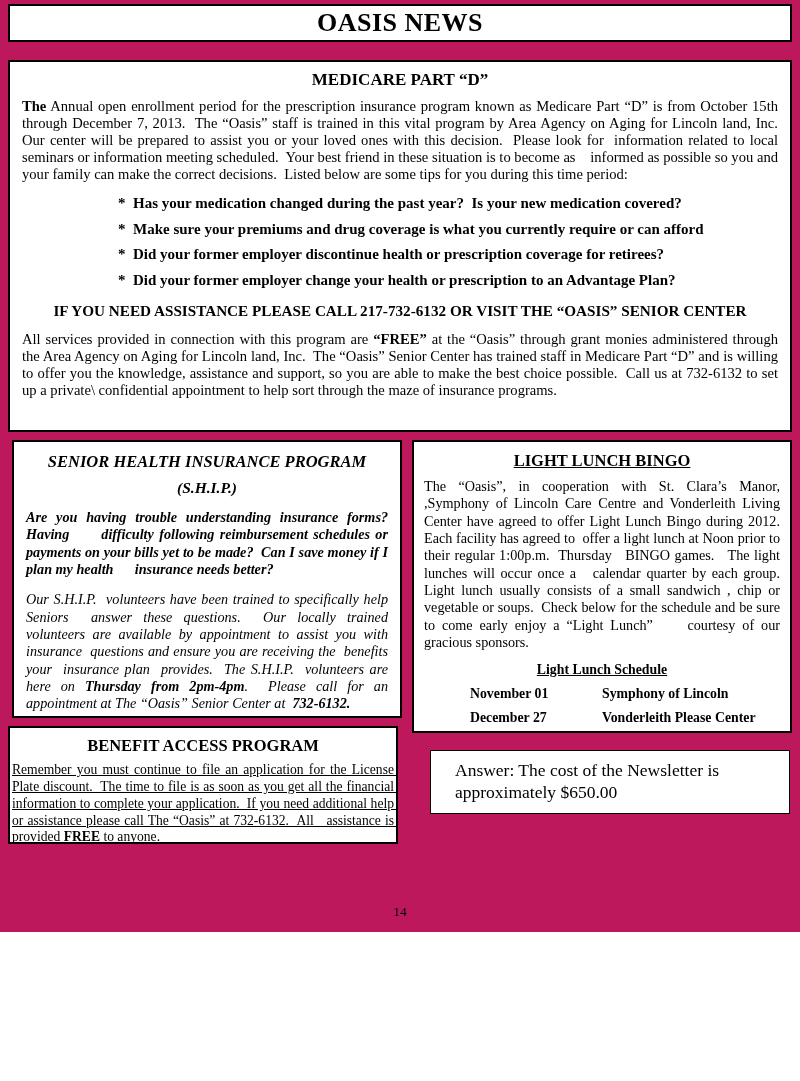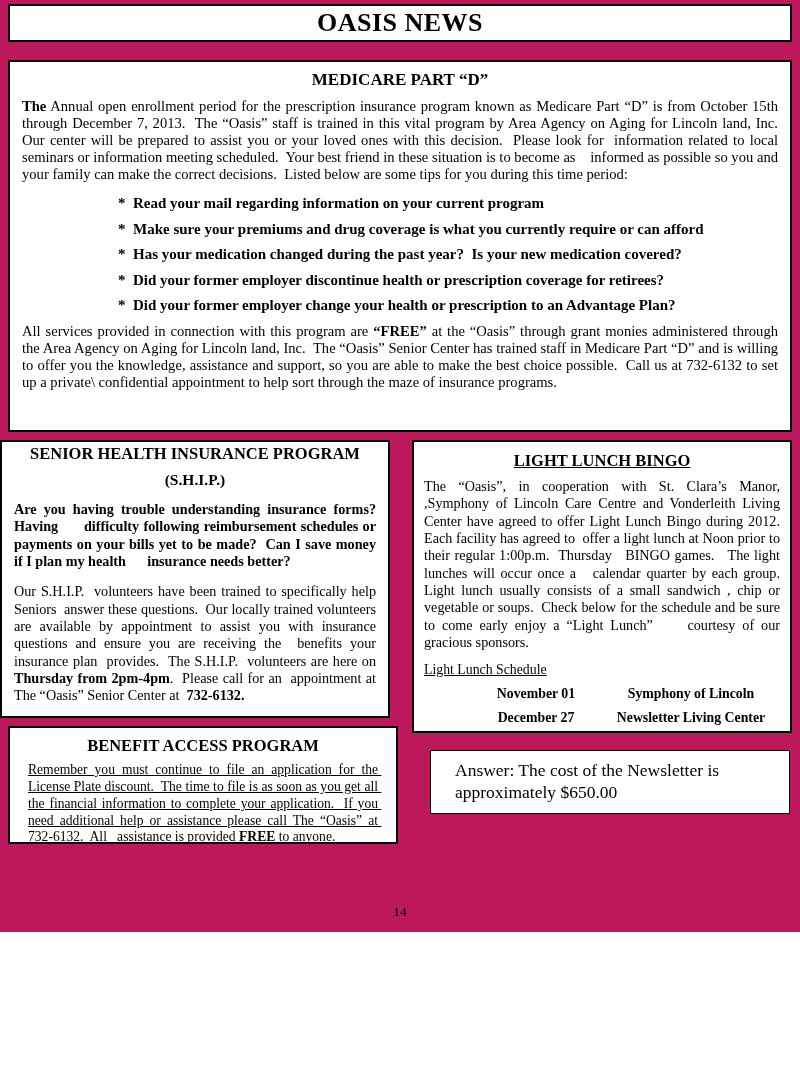--- a/index.html
+++ b/index.html
@@ -26,32 +26,32 @@
   .assist-line { text-align: center; font-weight: bold; font-size: 15.2px; margin: 13px 0 11px; }
   .b { font-weight: bold; }
 
   
   .section-title { text-align: center; font-size: 16.5px; font-weight: bold; }
   .section-subtitle { text-align: center; font-size: 15.5px; font-weight: bold; margin: 7px 0 12px; }
   .underline { text-decoration: underline; }
   .col-text { font-size: 14.2px; line-height: 1.22; text-align: justify; white-space: pre-wrap; }
   .col-text.sm { font-size: 13.6px; line-height: 1.24; text-decoration: underline; }
 
-  .ship-box { left: 0; top: 440px; width: 390px; height: 278px; padding: 2px 12px; }
+  .ship-box { left: 12px; top: 440px; width: 390px; height: 278px; padding: 10px 12px; font-style: italic; }
   .ship-questions { margin-bottom: 13px; }
 
   .bingo-box { left: 412px; top: 440px; width: 380px; height: 293px; padding: 9px 10px 10px; }
   .bingo-box .section-title { margin-bottom: 7px; }
   .schedule { margin-top: 11px; }
-  .schedule-title { font-size: 13.8px; font-weight: normal; text-decoration: underline; }
-  .schedule-row { display: flex; font-weight: bold; font-size: 13.8px; margin-top: 8px; text-align: center; }
+  .schedule-title { text-align: center; font-size: 13.8px; font-weight: bold; text-decoration: underline; }
+  .schedule-row { display: flex; font-weight: bold; font-size: 13.8px; margin-top: 8px; }
   .sched-date { margin-left: 46px; width: 132px; flex: 0 0 auto; }
   .sched-host { flex: 1; }
 
-  .benefit-box { left: 8px; top: 726px; width: 390px; height: 118px; padding: 8px 18px; }
+  .benefit-box { left: 8px; top: 726px; width: 390px; height: 118px; padding: 8px 2px; }
   .benefit-box .section-title { margin-bottom: 6px; }
 
   .answer-box { left: 430px; top: 750px; width: 360px; height: 64px;
     border-width: 1.5px; padding: 9px 24px; }
   .answer-text { font-size: 17.5px; line-height: 1.25; }
 
   .page-number { position: absolute; left: 0; right: 0; bottom: 12px;
     text-align: center; font-size: 13.5px; }
 </style>
 </head>
@@ -60,26 +60,26 @@
 <div class="page">
 
   <header class="box header-box">
     <h1 class="masthead-title">OASIS NEWS</h1>
   </header>
 
   <section class="box medicare-box">
     <h2 class="section-title-lg">MEDICARE PART “D”</h2>
     <p class="body-text"><span class="b">The</span><span> Annual open enrollment period for the prescription insurance program known as Medicare Part “D” is from October 15th through December 7, 2013.  The “Oasis” staff is trained in this vital program by Area Agency on Aging for Lincoln land, Inc.   Our center will be prepared to assist you or your loved ones with this decision.  Please look for  information related to local seminars or information meeting scheduled.  Your best friend in these situation is to become as    informed as possible so you and your family can make the correct decisions.  Listed below are some tips for you during this time period:</span></p>
     <ul class="bullets">
-      <li class="bullet">*  Read your mail regarding information on your current program</li>
+      <li class="bullet">*  Has your medication changed during the past year?  Is your new medication covered?</li>
       <li class="bullet">*  Make sure your premiums and drug coverage is what you currently require or can afford</li>
-      <li class="bullet">*  Has your medication changed during the past year?  Is your new medication covered?</li>
       <li class="bullet">*  Did your former employer discontinue health or prescription coverage for retirees?</li>
       <li class="bullet">*  Did your former employer change your health or prescription to an Advantage Plan?</li>
     </ul>
+    <p class="assist-line">IF YOU NEED ASSISTANCE PLEASE CALL 217-732-6132 OR VISIT THE “OASIS” SENIOR CENTER</p>
     <p class="body-text"><span>All services provided in connection with this program are </span><span class="b">“FREE”</span><span> at the “Oasis” through grant monies administered through the Area Agency on Aging for Lincoln land, Inc.  The “Oasis” Senior Center has trained staff in Medicare Part “D” and is willing to offer you the knowledge, assistance and support, so you are able to make the best choice possible.  Call us at 732-6132 to set up a private\ confidential appointment to help sort through the maze of insurance programs.</span></p>
   </section>
 
   <section class="box ship-box">
     <h2 class="section-title">SENIOR HEALTH INSURANCE PROGRAM</h2>
     <h3 class="section-subtitle">(S.H.I.P.)</h3>
     <p class="col-text b ship-questions">Are you having trouble understanding insurance forms?  Having      difficulty following reimbursement schedules or payments on your bills yet to be made?  Can I save money if I plan my health      insurance needs better?</p>
     <p class="col-text"><span>Our S.H.I.P.  volunteers have been trained to specifically help Seniors  answer these questions.  Our locally trained volunteers are available by appointment to assist you with insurance  questions and ensure you are receiving the  benefits your  insurance plan  provides.  The S.H.I.P.  volunteers are here on </span><span class="b">Thursday from 2pm-4pm</span><span>.  Please call for an  appointment at The “Oasis” Senior Center at  </span><span class="b">732-6132.</span></p>
   </section>
 
@@ -87,21 +87,21 @@
     <h2 class="section-title underline">LIGHT LUNCH BINGO</h2>
     <p class="col-text">The  “Oasis”,  in  cooperation  with  St.  Clara’s  Manor, ,Symphony of Lincoln Care Centre and Vonderleith Living Center have agreed to offer Light Lunch Bingo during 2012. Each facility has agreed to  offer a light lunch at Noon prior to their regular 1:00p.m.  Thursday   BINGO games.   The light lunches will occur once a   calendar quarter by each group. Light lunch usually consists of a small sandwich , chip or vegetable or soups.  Check below for the schedule and be sure to come early enjoy a “Light Lunch”     courtesy of our gracious sponsors.</p>
     <div class="schedule">
       <div class="schedule-title">Light Lunch Schedule</div>
       <div class="schedule-row">
         <span class="sched-date">November 01</span>
         <span class="sched-host">Symphony of Lincoln</span>
       </div>
       <div class="schedule-row">
         <span class="sched-date">December 27</span>
-        <span class="sched-host">Newsletter Living Center</span>
+        <span class="sched-host">Vonderleith Please Center</span>
       </div>
     </div>
   </section>
 
   <section class="box benefit-box">
     <h2 class="section-title">BENEFIT ACCESS PROGRAM</h2>
     <p class="col-text sm"><span>Remember you must continue to file an application for the License Plate discount.  The time to file is as soon as you get all the financial information to complete your application.  If you need additional help or assistance please call The “Oasis” at 732-6132.  All   assistance is provided </span><span class="b">FREE</span><span> to anyone.</span></p>
   </section>
 
   <aside class="box answer-box">

